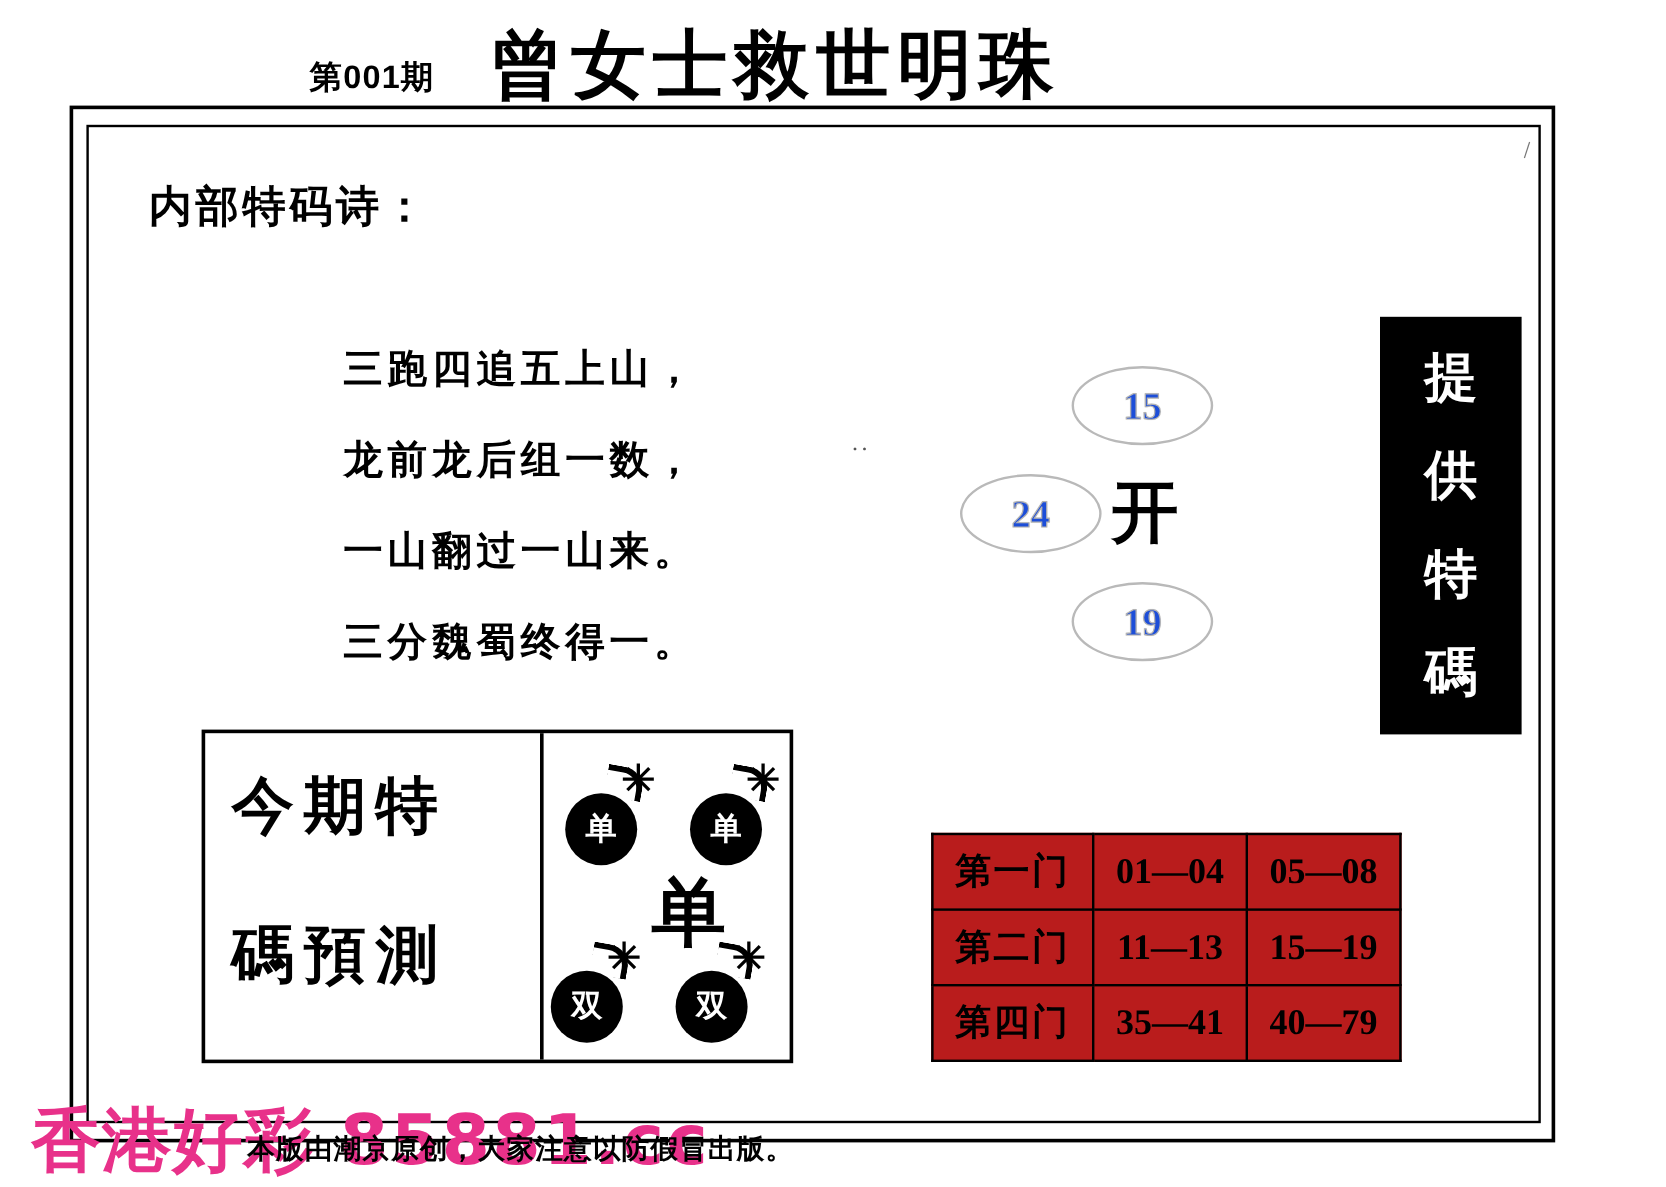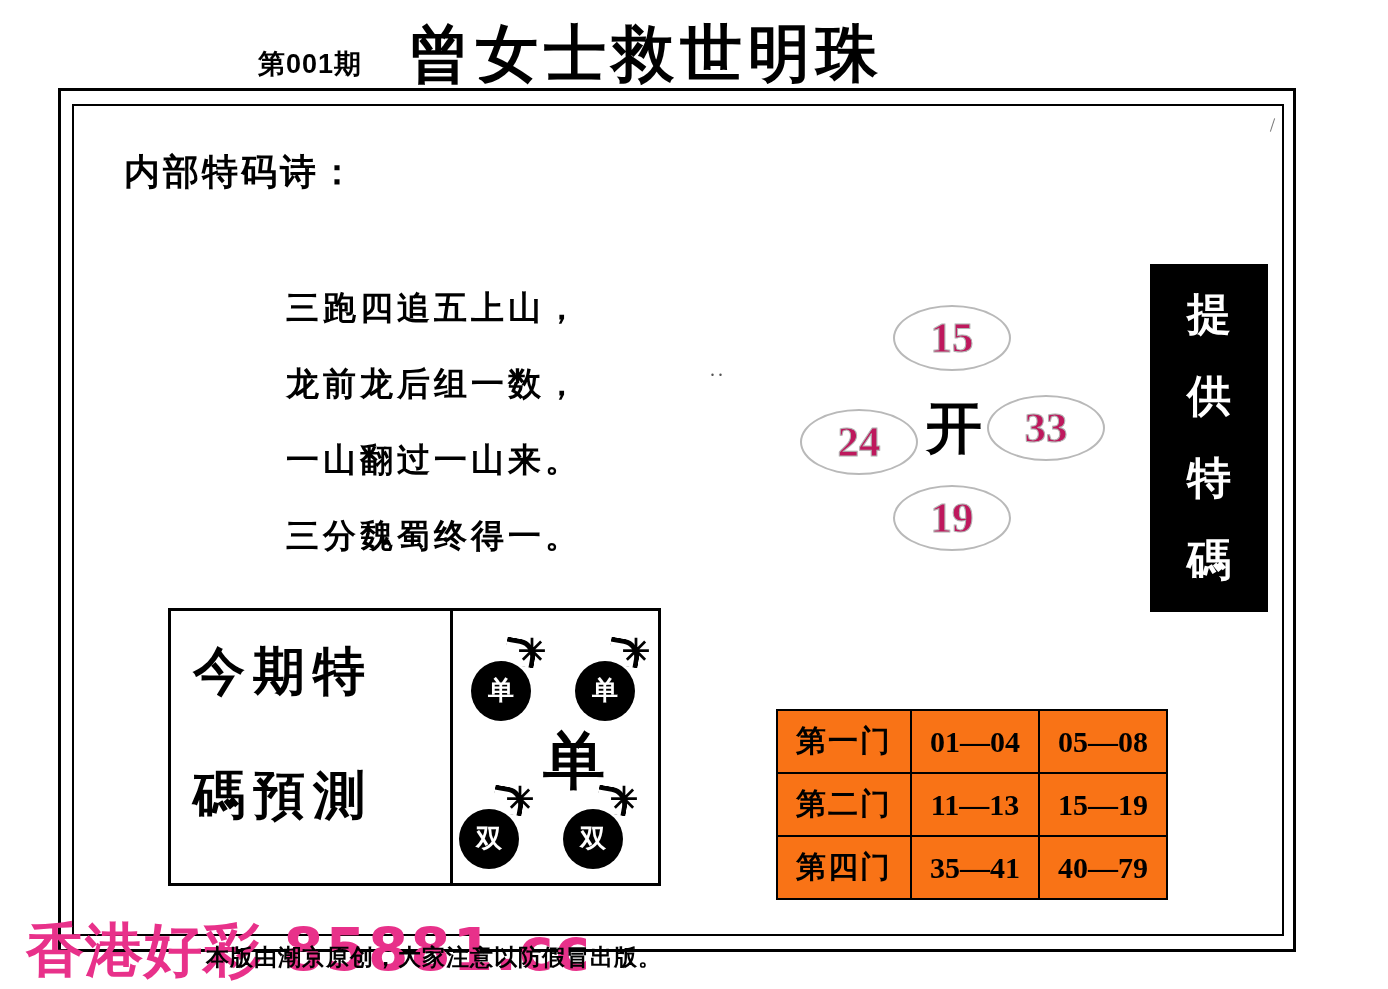--- a/index.html
+++ b/index.html
@@ -85,28 +85,28 @@
   }
   .ball {
     position: absolute;
     width: 118px;
     height: 66px;
     border: 2px solid #b9b9b9;
     border-radius: 50%;
     box-sizing: border-box;
     text-align: center;
     line-height: 62px;
-    font-size: 43px;
-    font-weight: bold;
-    color: #be185d;
+    font-size: 32px;
+    font-weight: bold;
+    color: #1d4ed8;
     -webkit-text-stroke: 1px #b3b3b3;
     text-shadow: 0 0 1px #b3b3b3;
   }
   .ball.top   { left: 98px; top: 0px; }
-  .ball.left  { left: 5px;  top: 104px; font-family: Liberation Serif, serif; }
+  .ball.left  { left: 5px;  top: 90px; font-family: Liberation Serif, serif; }
   .ball.right { left: 192px; top: 90px; }
   .ball.bottom{ left: 98px; top: 180px; }
   .ball-center {
     position: absolute;
     left: 124px;
     top: 86px;
     width: 70px;
     height: 74px;
     font-size: 56px;
     font-weight: bold;
@@ -216,23 +216,23 @@
     position: absolute;
     left: 90px; top: 108px;
     font-size: 62px;
     font-weight: bold;
   }
 
   
   .data-table {
     position: absolute;
     left: 776px;
-    top: 709px;
+    top: 694px;
     border-collapse: collapse;
-    background: #f97316;
+    background: #b91c1c;
   }
   .data-table td {
     border: 2px solid #000;
     font-size: 30px;
     font-weight: bold;
     text-align: center;
     padding: 10px 18px;
     white-space: nowrap;
   }
   .data-table td.label { letter-spacing: 2px; }
@@ -287,21 +287,20 @@
   <div>三跑四追五上山，</div>
   <div>龙前龙后组一数，</div>
   <div>一山翻过一山来。</div>
   <div>三分魏蜀终得一。</div>
 </div>
 
 <div class="dots">..</div>
 <div class="ball-cluster">
   <div class="ball top">15</div>
   <div class="ball left">24</div>
-  <div class="ball right">33</div>
   <div class="ball bottom">19</div>
   <div class="ball-center">开</div>
 </div>
 
 <div class="banner">
   <span>提</span>
   <span>供</span>
   <span>特</span>
   <span>碼</span>
 </div>

